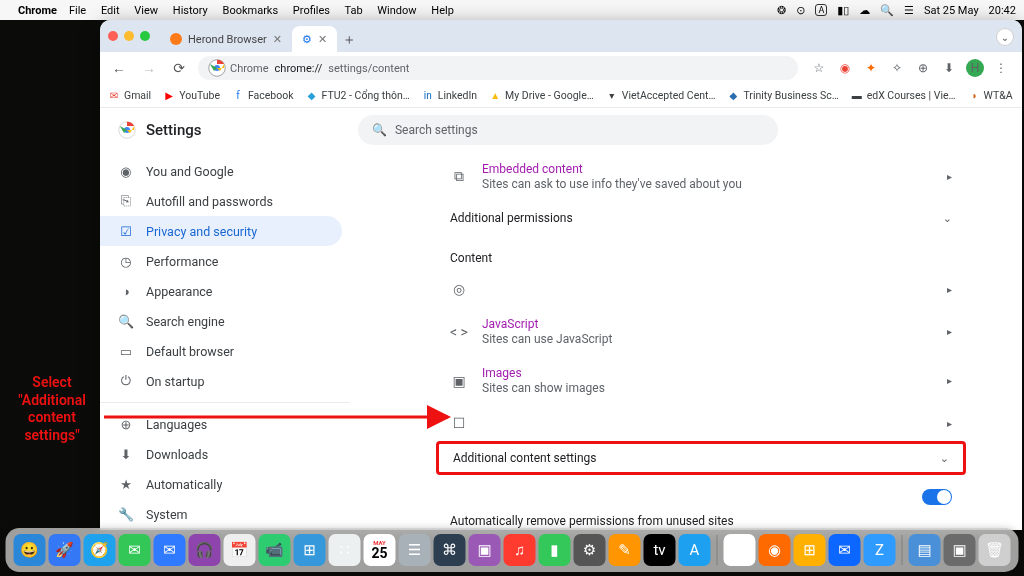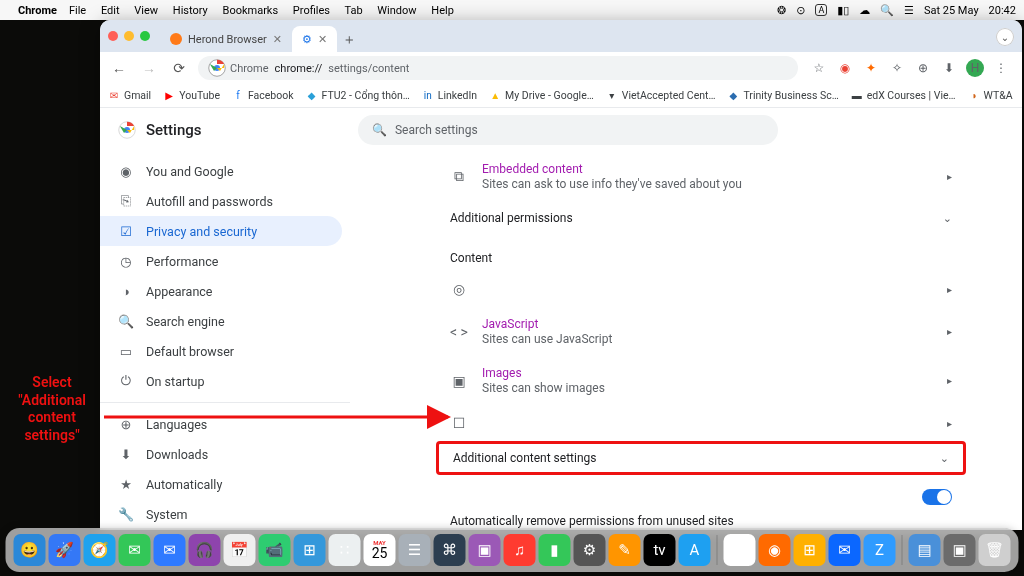--- a/index.html
+++ b/index.html
@@ -70,21 +70,21 @@
   .toggle::after { content:""; position:absolute; right:1px; top:1px; width:14px;height:14px; background:#fff; border-radius:50%; }
   
   .annotation { position:absolute; left:2px; top:374px; width:100px; color:#e11; font-size:14px; font-weight:600; text-align:center; line-height:1.25; }
   .arrow-svg { position:absolute; left:100px; top:405px; pointer-events:none; }
   
   .dock { position:absolute; left:50%; bottom:4px; transform:translateX(-50%); height:44px; background:rgba(240,240,240,.65); border-radius:14px; padding:4px 8px; display:flex; align-items:center; gap:3px; backdrop-filter:blur(6px); box-shadow:0 2px 10px rgba(0,0,0,.3); }
   .dock .app { width:32px;height:32px; border-radius:7px; display:flex;align-items:center;justify-content:center; font-size:15px; color:#fff; }
   .dock .sep { width:1px; height:30px; background:rgba(0,0,0,.2); margin:0 3px; }
   .dock .cal { background:#fff; color:#000; flex-direction:column; font-size:7px; line-height:1; }
   .dock .cal .m { color:#e33; font-size:6px; font-weight:700; }
-  .dock .cal .d { font-size:14px; font-weight:400; }
+  .dock .cal .d { font-size:14px; font-weight:700; }
   
   .chromelogo { width:18px;height:18px; }
 </style>
 </head>
 <body>
 
 <div class="menubar">
   <span class="apple"></span>
   <span class="app">Chrome</span>
   <span class="mleft">

